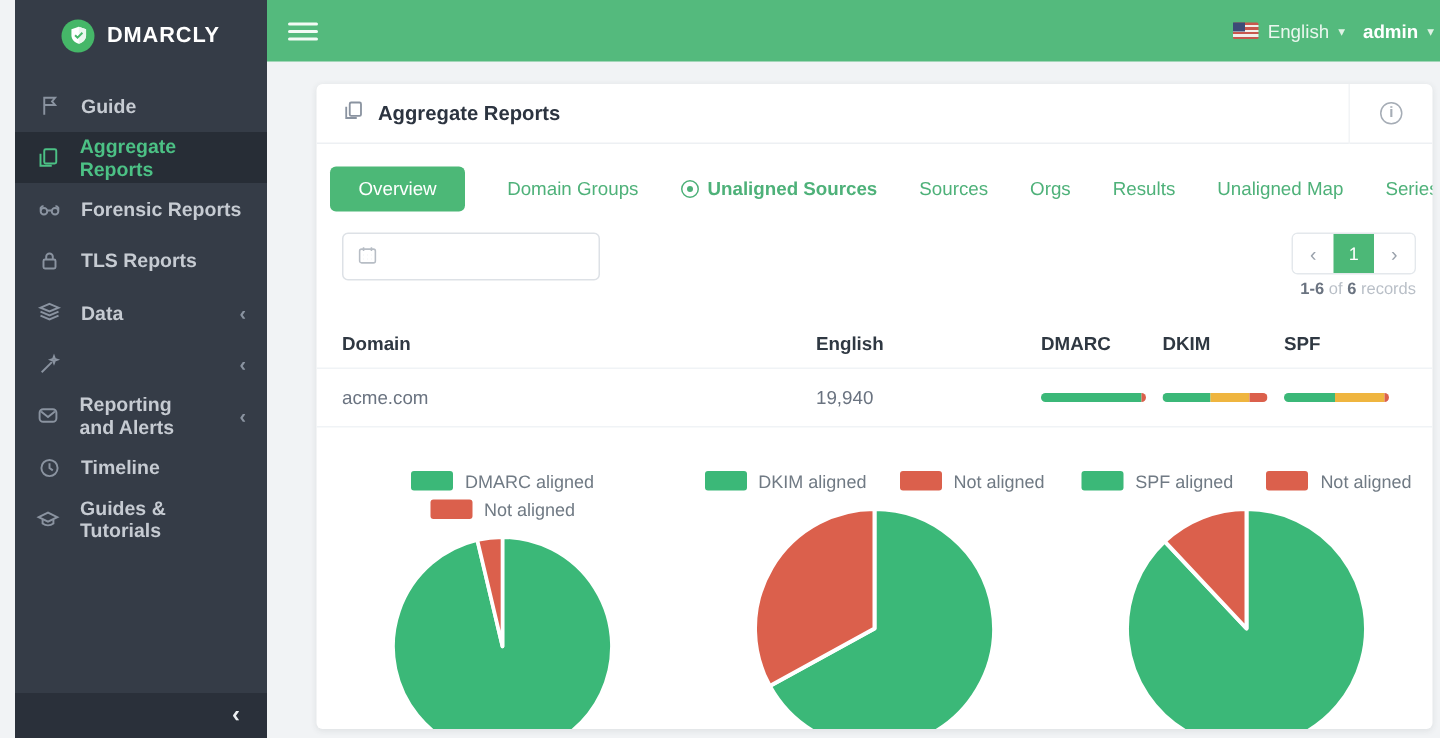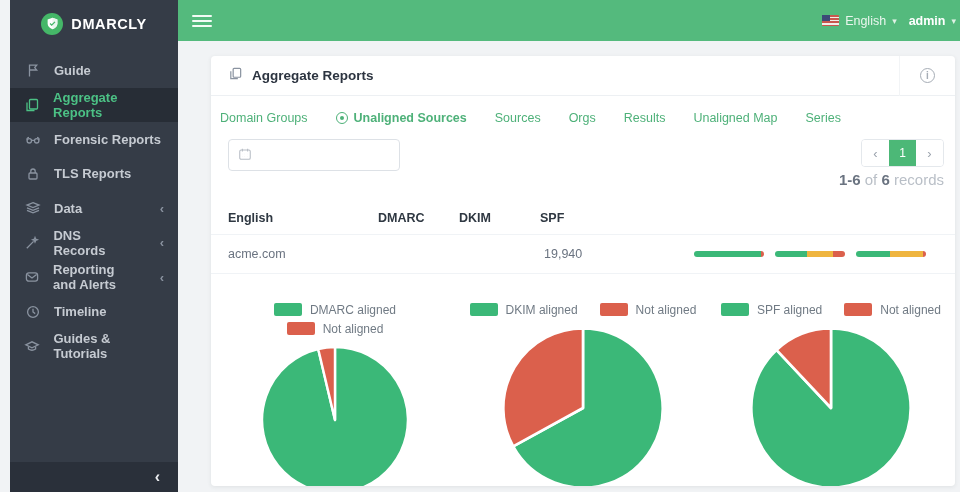--- a/index.html
+++ b/index.html
@@ -68,21 +68,21 @@
   
   .filter-row { display:flex; align-items:flex-start; padding:10px 11px 0 17px; }
   .date-box { display:flex; align-items:center; justify-content:space-between; width:172px;
     height:32px; border:1px solid #DDE1E6; border-radius:4px; padding:0 9px;
     font-size:12.5px; color:#5F6872; cursor:pointer; background:#fff; }
   .pager-wrap { margin-left:auto; text-align:right; }
   .pager { display:inline-flex; border:1px solid #E4E8EC; border-radius:4px; overflow:hidden; background:#fff; }
   .pager .pg { width:27px; height:26px; display:flex; align-items:center; justify-content:center;
     font-size:13px; color:#9AA2AC; cursor:pointer; background:#fff; }
   .pager .pg.cur { background:#4CB877; color:#fff; font-size:12px; }
-  .records { margin-top:4px; font-size:15px; color:#B9BFC7; }
+  .records { margin-top:4px; font-size:11px; color:#B9BFC7; }
   .records b { color:#6A7380; }
 
   
   .table { margin-top:13px; }
   .t-row { display:flex; align-items:center; padding:0 17px; }
   .t-head { height:33px; font-size:12.5px; font-weight:bold; color:#2F3842; }
   .t-body { height:40px; font-size:12.5px; color:#6A7380; border-top:1px solid #F0F3F6;
     border-bottom:1px solid #F0F3F6; }
   .col-domain { width:316px; } .col-volume { width:142px; }
   .col-bar { width:81px;padding-left:8px; }
@@ -166,21 +166,20 @@
         <span class="spacer"></span>
           <span class="chev">‹</span>
       </div>
       <div class="nav-item">
         <span class="nicon">
             <svg width="16" height="16" viewBox="0 0 16 16" fill="none" stroke-width="1.3">
               <path d="M2.8 13.2L9.6 6.4"></path>
               <path d="M11 2.6l.6 1.6 1.6.6-1.6.6-.6 1.6-.6-1.6-1.6-.6 1.6-.6z"></path>
             </svg>
           </span>
-        <span>DNS Records</span>
         <span class="spacer"></span>
           <span class="chev">‹</span>
       </div>
       <div class="nav-item">
         <span class="nicon">
             <svg width="16" height="16" viewBox="0 0 16 16" fill="none" stroke-width="1.3">
               <rect x="2.4" y="3.8" width="11.2" height="8.4" rx="2.4"></rect>
               <path d="M3.4 5.4L8 9l4.6-3.6"></path>
             </svg>
           </span>
@@ -239,20 +238,21 @@
                   <path d="M3 5.5v8h7.5"></path>
                 </svg></span>
             <span class="card-title">Aggregate Reports</span>
           </div>
           <div class="info-btn">
             <span class="info-circ">i</span>
           </div>
         </div>
 
         <div class="tabs">
+          <span class="tab active-btn">Overview</span>
           <span class="tab">Domain Groups</span>
           <span class="tab bold">
               <span class="target"></span>
               <span>Unaligned Sources</span>
             </span>
           <span class="tab">Sources</span>
           <span class="tab">Orgs</span>
           <span class="tab">Results</span>
           <span class="tab">Unaligned Map</span>
           <span class="tab">Series</span>
@@ -272,20 +272,21 @@
               <span class="pg">›</span>
             </div>
             <div class="records">
               <b>1-6</b> <span>of</span> <b>6</b> <span>records</span>
             </div>
           </div>
         </div>
 
         <div class="table">
           <div class="t-row t-head">
+            <span class="col-domain">Domain</span>
             <span class="col-volume">English</span>
             <span class="col-bar">DMARC</span>
             <span class="col-bar">DKIM</span>
             <span class="col-bar">SPF</span>
           </div>
           <div class="t-row t-body">
             <span class="col-domain">acme.com</span>
             <span class="col-volume">19,940</span>
             <span class="col-bar">
                 <span class="mini-bar">

